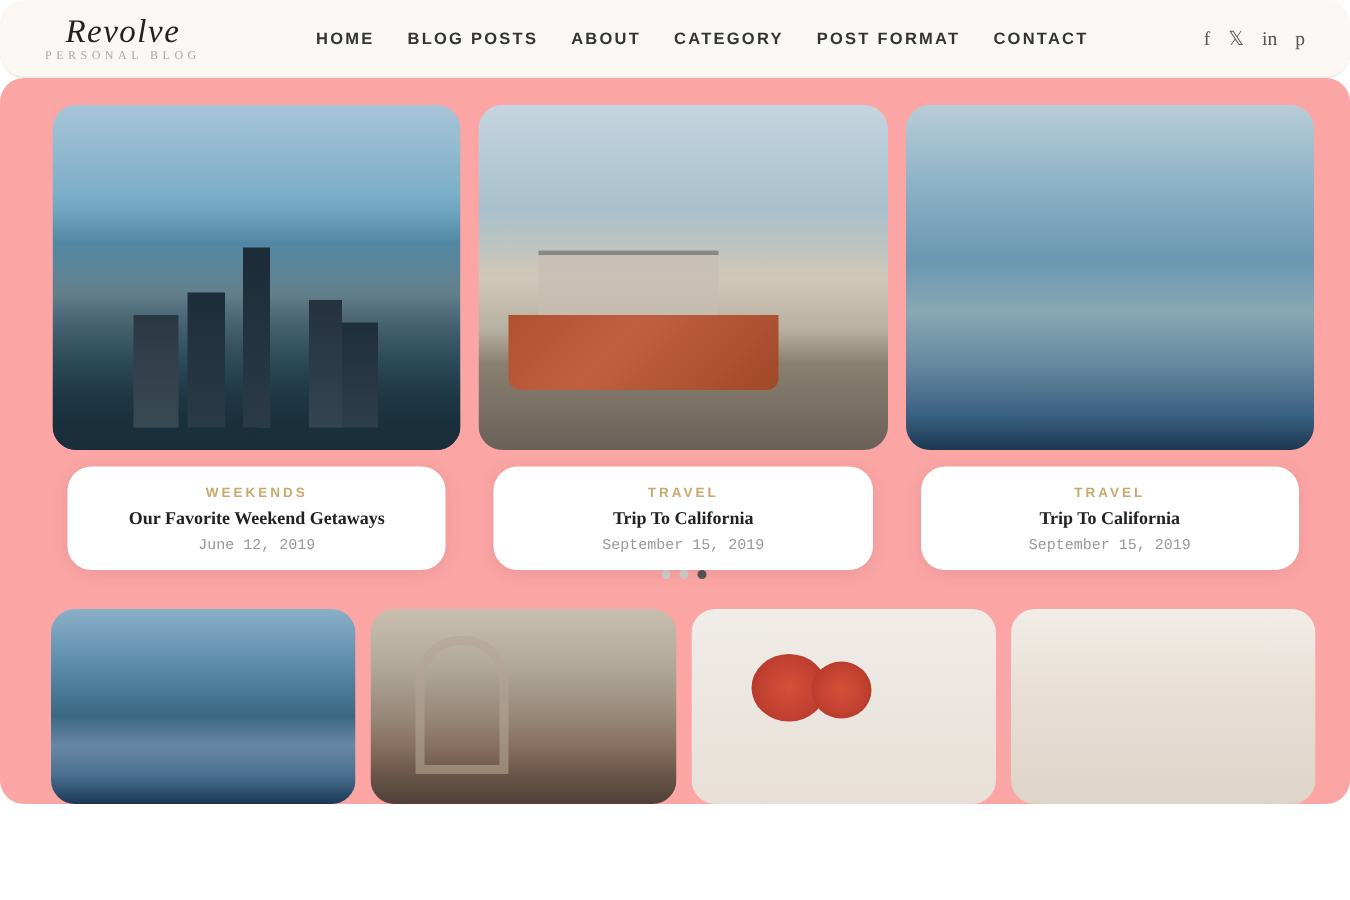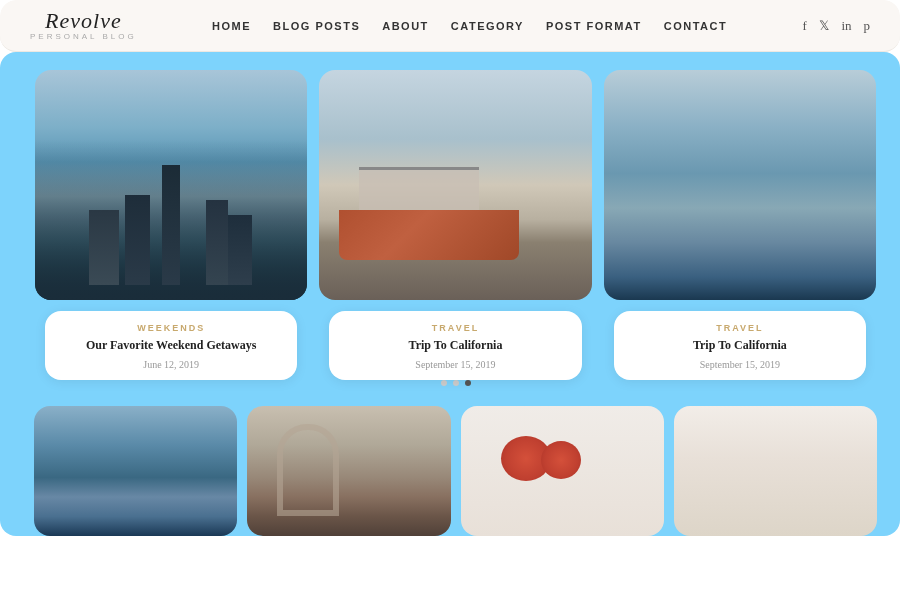--- a/index.html
+++ b/index.html
@@ -28,21 +28,21 @@
       line-height: 1.1;
     }
     .logo-title {
       font-family: Georgia, serif;
       font-size: 22px;
       font-style: italic;
       color: #222;
       letter-spacing: 1px;
     }
     .logo-sub {
-      font-family: Liberation Sans, sans-serif;
+      font-family: Liberation Serif, serif;
       font-size: 8px;
       letter-spacing: 3px;
       color: #aaa;
       text-transform: uppercase;
     }
     nav {
       display: flex;
       gap: 22px;
       align-items: center;
     }
@@ -61,21 +61,21 @@
       align-items: center;
     }
     .social-icon {
       font-size: 13px;
       color: #555;
       cursor: pointer;
     }
 
     
     main {
-      background: #7dd3fc;
+      background: #fca5a5;
       padding-left: 11px;
     }
 
     
     .featured-section {
       position: relative;
       height: 340px;
       overflow: hidden;
     }
 
@@ -199,21 +199,21 @@
     .card-title {
       font-family: Georgia, serif;
       font-size: 12px;
       color: #222;
       font-weight: bold;
       margin-bottom: 5px;
       line-height: 1.3;
     }
 
     .card-date {
-      font-family: Liberation Serif, serif;
+      font-family: Liberation Mono, monospace;
       font-size: 10px;
       color: #999;
     }
 
     
     .carousel-dots {
       display: flex;
       justify-content: center;
       align-items: center;
       gap: 6px;

